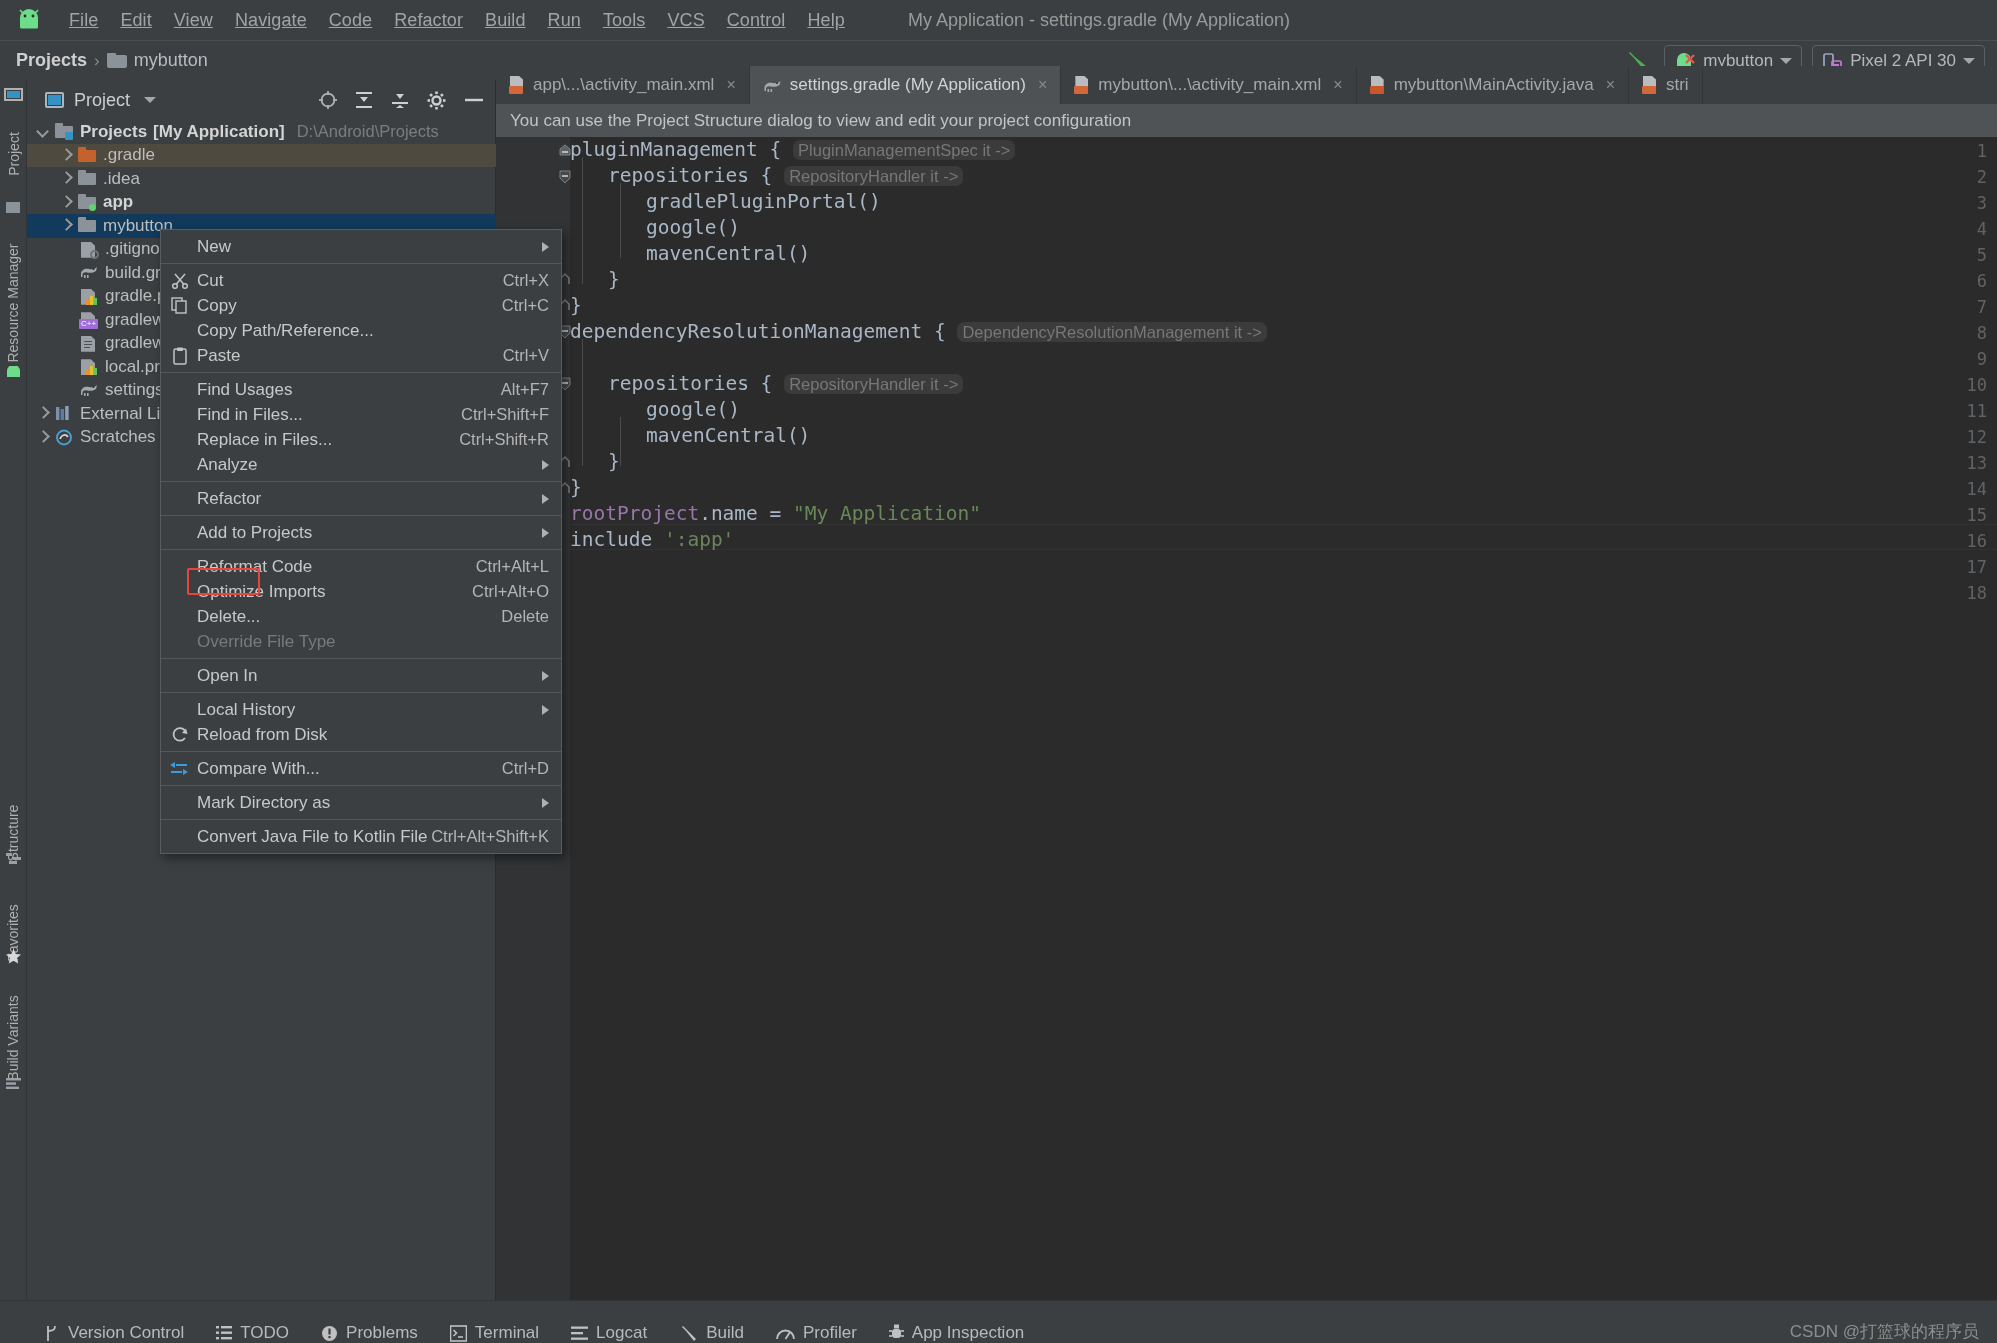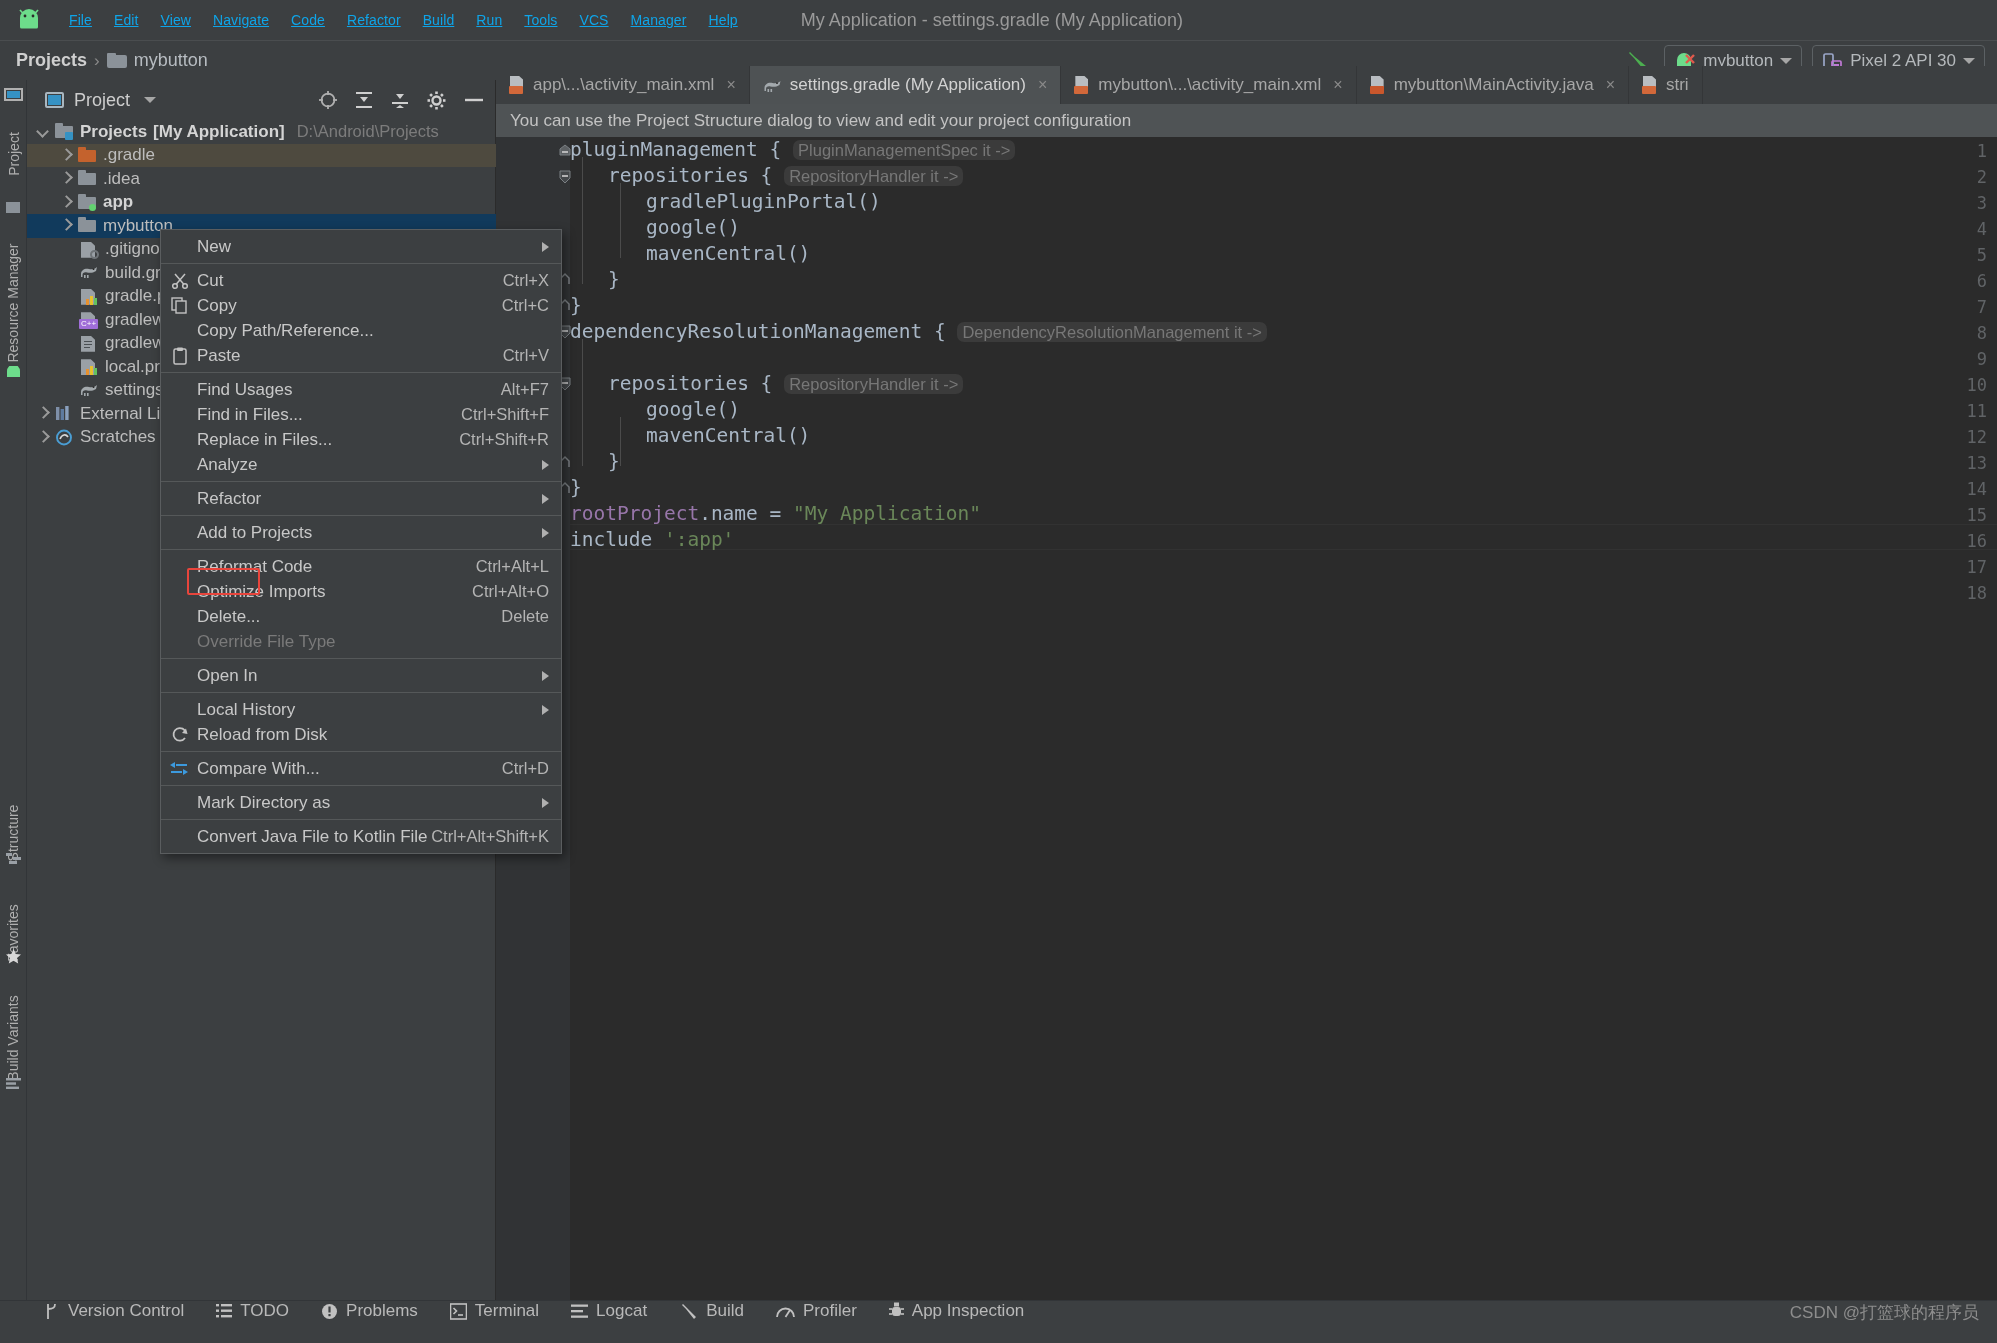--- a/index.html
+++ b/index.html
@@ -12,21 +12,21 @@
   }
   #app { position: relative; width: 1997px; height: 1343px; background: #3c3f41; }
 
   
   .menubar {
     position: absolute; left: 0; top: 0; width: 1997px; height: 40px;
     background: #3c3f41; display: flex; align-items: center;
   }
   .android-logo { width: 30px; height: 22px; margin-left: 14px; margin-right: 14px; }
   .menu-item {
-    font-size: 14px; color: #0ea5e9; padding: 3px 11px; cursor: default;
+    font-size: 18px; color: #a3a3a3; padding: 3px 11px; cursor: default;
     letter-spacing: .1px;
   }
   .menu-item u { text-decoration: underline; }
   .window-title {
     font-size: 18px; color: #9a9a9a; margin-left: 52px;
   }
 
   
   .navbar {
     position: absolute; left: 0; top: 40px; width: 1997px; height: 40px;
@@ -188,21 +188,21 @@
   .msep { height: 1px; background: #555859; margin: 4px 0; }
   .hl-box {
     position: absolute; left: 26px; top: 338px; width: 73px; height: 27px;
     border: 2px solid #e8453c; border-radius: 2px; pointer-events: none;
   }
 
   
   .bottombar {
     position: absolute; left: 0; top: 1300px; width: 1997px; height: 43px;
     background: #3c3f41; border-top: 1px solid #323538;
-    display: flex; align-items: flex-start;
+    display: flex; align-items: flex-end;
   }
   .bb-item { display: flex; align-items: center; gap: 8px; padding: 0 16px; font-size: 17px; color: #b9b9b9; }
   .watermark { position: absolute; right: 18px; font-size: 17px; color: #8d8d8d; }
   .scroll-track { position: absolute; right: 0; top: 0; width: 14px; height: 1163px; background: #2b2b2b; }
 </style>
 </head>
 <body>
 
 <div id="app">
 
@@ -217,21 +217,21 @@
     <div class="menu-item"><u>File</u></div>
     <div class="menu-item"><u>Edit</u></div>
     <div class="menu-item"><u>View</u></div>
     <div class="menu-item"><u>Navigate</u></div>
     <div class="menu-item"><u>Code</u></div>
     <div class="menu-item"><u>Refactor</u></div>
     <div class="menu-item"><u>Build</u></div>
     <div class="menu-item"><u>Run</u></div>
     <div class="menu-item"><u>Tools</u></div>
     <div class="menu-item"><u>VCS</u></div>
-    <div class="menu-item"><u>Manager</u></div>
+    <div class="menu-item"><u>Control</u></div>
     <div class="menu-item"><u>Help</u></div>
     <div class="window-title">My Application - settings.gradle (My Application)</div>
   </div>
 
   <div class="navbar">
     <div class="crumb-projects">Projects</div>
     <div class="crumb-sep">›</div>
     <span class="folder-ico"></span>
     <div class="crumb-name">mybutton</div>
 

